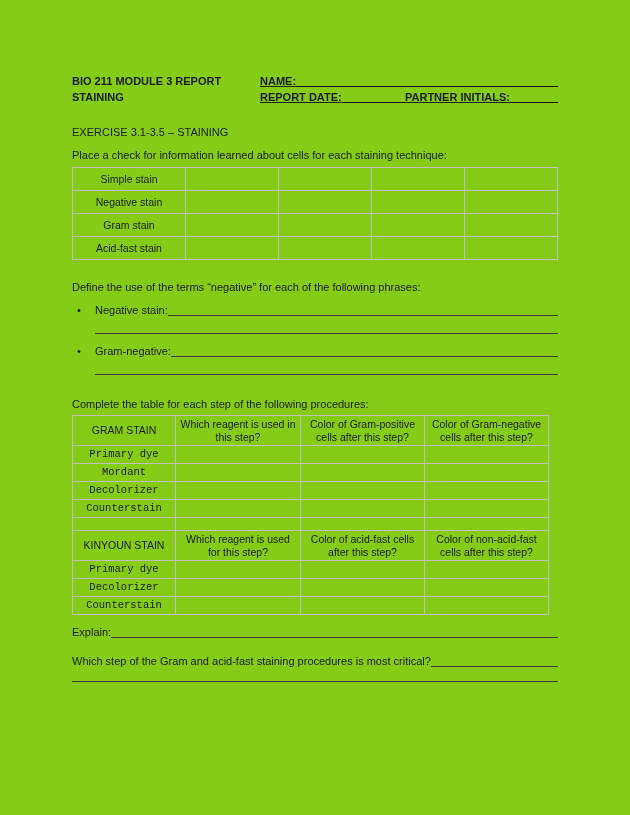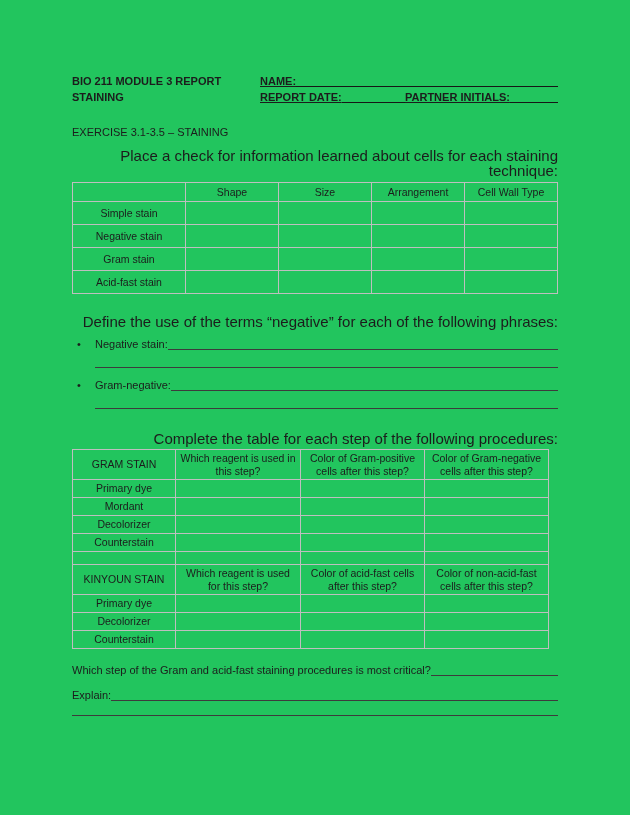--- a/index.html
+++ b/index.html
@@ -1,21 +1,21 @@
 <!DOCTYPE html>
 <html><head>
 <meta charset="utf-8">
 <style>
   * { box-sizing: border-box; margin: 0; padding: 0; }
   html, body { background: #ffffff; }
   .page {
     position: relative;
     width: 630px;
     height: 815px;
-    background: #22c55e;
+    background: #84cc16;
     font-family: "Liberation Sans", sans-serif;
     color: #1c1c1c;
     overflow: hidden;
   }
   .content {
     position: absolute;
     left: 72px;
     top: 73px;
     width: 486px;
   }
@@ -38,39 +38,39 @@
     align-self: flex-end;
   }
   .fill.thin { border-bottom-width: 1px; border-bottom-color: #3c3c3c; }
 
   
   .ex-heading {
     margin-top: 21px;
     font-size: 11px;
     text-underline-offset: 2px;
   }
-  .para { margin-top: 12px; font-size: 15px; line-height: 15px; text-align: right; }
+  .para { margin-top: 12px; font-size: 11px; line-height: 15px; }
 
   
   table { border-collapse: collapse; table-layout: fixed; }
   td {
     border: 1px solid #bfbfbf;
     text-align: center;
     vertical-align: middle;
     font-size: 10.5px;
     line-height: 12.5px;
     padding: 1px 3px;
     overflow: hidden;
   }
   .check-table { margin-top: 4px; width: 485px; }
   .check-table tr.head td { height: 19px; }
   .check-table tr.data td { height: 23px; }
   .proc-table { margin-top: 3px; width: 476px; }
   .proc-table tr.head td { height: 30px; }
-  .proc-table tr.data td { height: 18px; }
+  .proc-table tr.data td { height: 18px; font-family: Liberation Mono, monospace; }
   .proc-table tr.spacer td { height: 13px; }
 
   
   .bullet-row {
     display: flex;
     align-items: flex-end;
     font-size: 11px;
     line-height: 15px;
   }
   .bullet-char { width: 23px; flex: none; padding-left: 5px; }
@@ -136,27 +136,20 @@
 
     <table class="check-table">
       <colgroup>
           <col style="width:113px">
           <col style="width:93px">
           <col style="width:93px">
           <col style="width:93px">
           <col style="width:93px">
         </colgroup>
       <tbody>
-          <tr class="head">
-        <td></td>
-        <td>Shape</td>
-        <td>Size</td>
-        <td>Arrangement</td>
-        <td>Cell Wall Type</td>
-      </tr>
       <tr class="data">
         <td>Simple stain</td>
         <td></td>
         <td></td>
         <td></td>
         <td></td>
       </tr>
       <tr class="data">
         <td>Negative stain</td>
         <td></td>
@@ -263,25 +256,25 @@
       </tr>
       <tr class="data">
         <td>Counterstain</td>
         <td></td>
         <td></td>
         <td></td>
       </tr>
     </tbody>
       </table>
 
+    <div class="q-row" style="margin-top:10px">
+      <span class="lbl">Explain:</span>
+      <span class="fill thin"></span>
+    </div>
     <div class="q-row" style="margin-top:14px">
       <span class="lbl">Which step of the Gram and acid-fast staining procedures is most critical?</span>
       <span class="fill thin"></span>
     </div>
-    <div class="q-row" style="margin-top:10px">
-      <span class="lbl">Explain:</span>
-      <span class="fill thin"></span>
-    </div>
     <div class="full-line"></div>
 
   </div>
 
 </div>
 
 </body></html>

